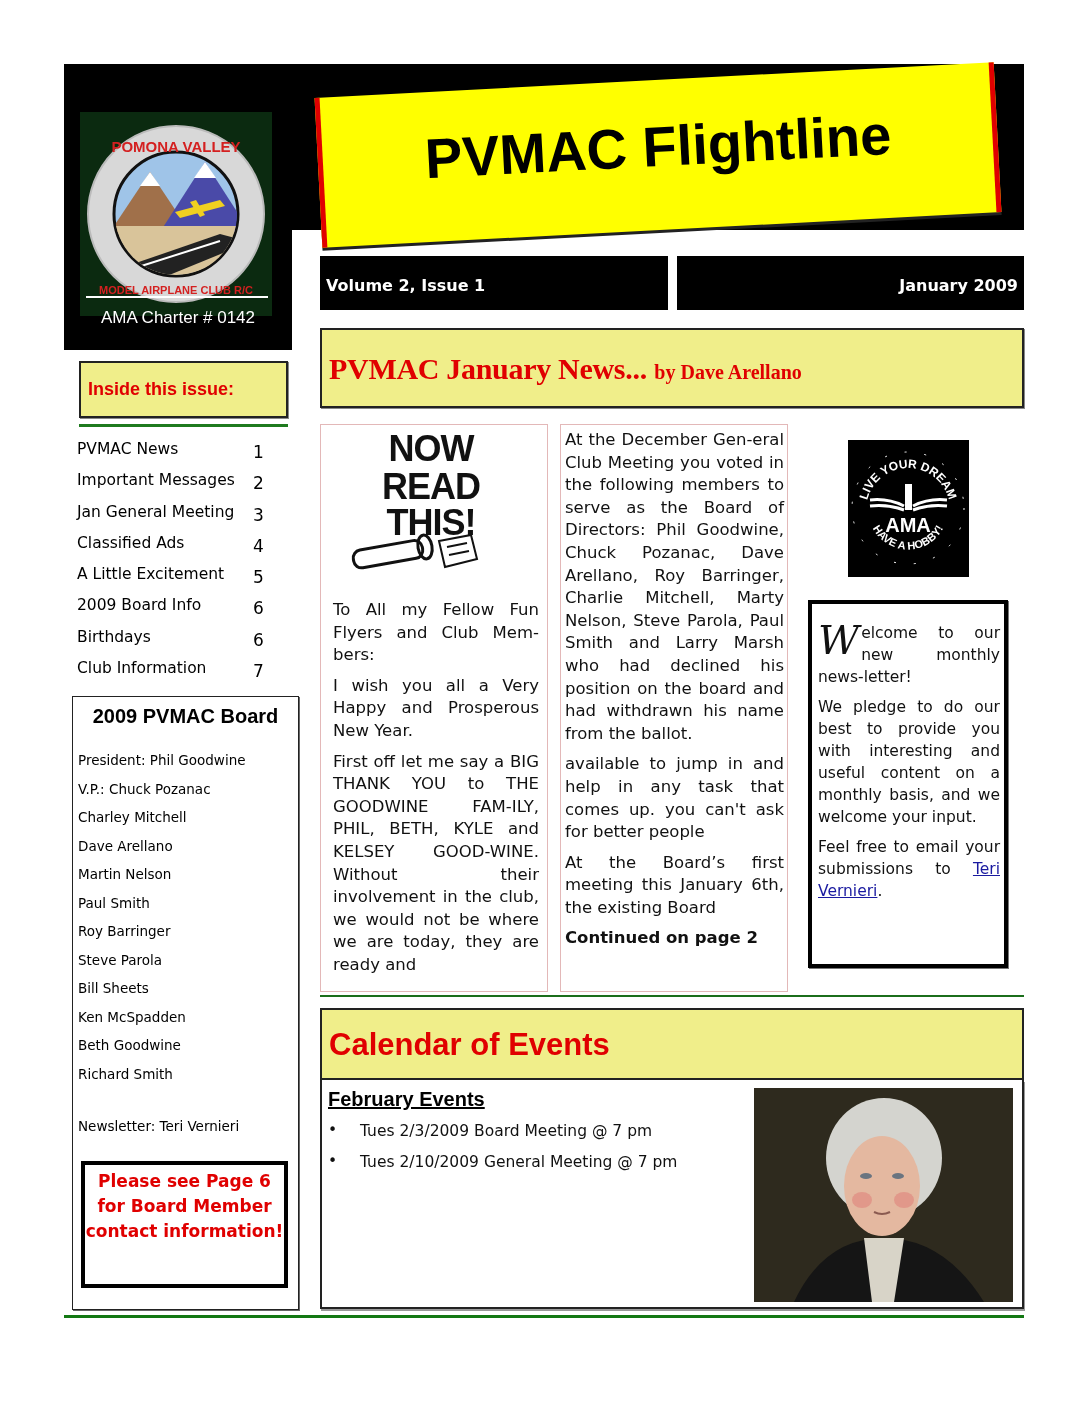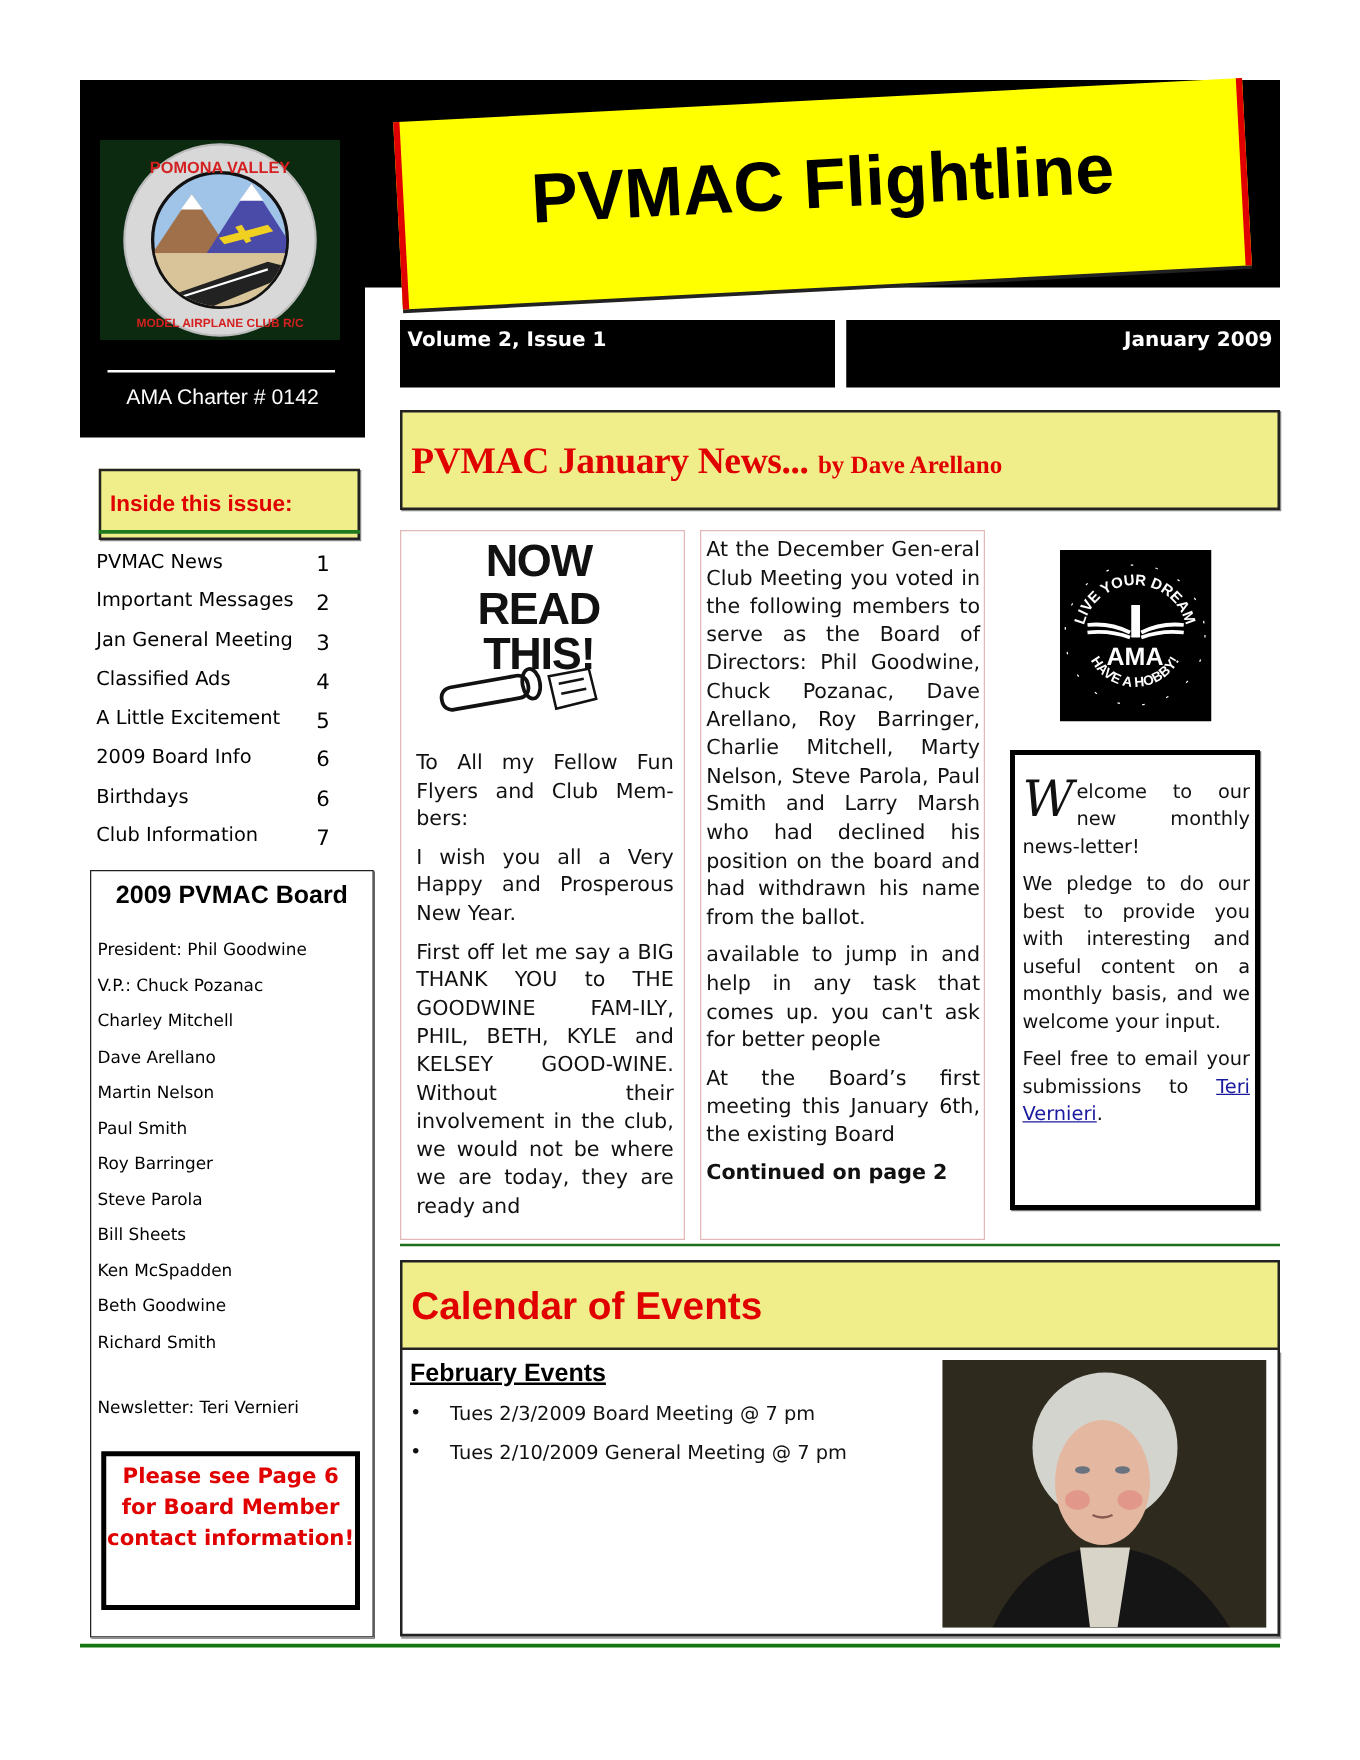--- a/index.html
+++ b/index.html
@@ -6,44 +6,44 @@
   html, body { width: 1088px; height: 1408px; background: #ffffff; overflow: hidden; }
   body { position: relative; font-family: "DejaVu Sans", sans-serif; color: #000; }
 
   .abs { position: absolute; }
 
   
   #hdr-left { left: 64px; top: 64px; width: 228px; height: 286px; background: #000; }
   #hdr-top { left: 64px; top: 64px; width: 960px; height: 166px; background: #000; }
 
   
-  #logo { left: 80px; top: 112px; width: 192px; height: 160px; background: #0b2a10; text-align: center; }
+  #logo { left: 80px; top: 112px; width: 192px; height: 204px; background: #0b2a10; text-align: center; }
   #logo svg { width: 100%; height: 100%; display: block; }
   #logo-rule { left: 86px; top: 296px; width: 182px; height: 2px; background: #fff; }
   #charter { left: 64px; top: 308px; width: 228px; text-align: center; color: #fff;
              font-family: "Liberation Sans", sans-serif; font-size: 17px; }
 
   
   #banner { left: 318px; top: 80px; width: 680px; height: 150px; }
   #banner-inner { position: absolute; left: 0; top: 0; width: 100%; height: 100%;
      transform: rotate(-3deg); transform-origin: center center;
      background: #ffff00; border-left: 5px solid #e00000; border-right: 5px solid #e00000;
      box-shadow: 0 3px 0 #222; }
   #banner-title { position: absolute; left: 0; right: 0; top: 34px; text-align: center;
      font-family: "Liberation Sans", sans-serif; font-weight: bold; font-size: 56px; color: #000;
      transform: rotate(-3deg); }
 
   
   .infobar { background: #000; color: #fff; font-family: "DejaVu Sans", sans-serif;
-             font-weight: bold; font-size: 16px; padding: 6px 6px; }
+             font-weight: bold; font-size: 16px; padding: 20px 6px; }
   #vol { left: 320px; top: 256px; width: 348px; height: 54px; }
   #date { left: 677px; top: 256px; width: 347px; height: 54px; text-align: right; }
 
   
-  #inside-box { left: 79px; top: 375px; width: 209px; height: 57px; background: #f0ee8a;
+  #inside-box { left: 79px; top: 361px; width: 209px; height: 57px; background: #f0ee8a;
      border: 2px solid #222; box-shadow: 1px 1px 0 #888; padding-left: 12px; }
   #inside-title { position: absolute; left: 7px; top: 16px; color: #e00000;
      font-family: "Liberation Sans", sans-serif; font-weight: bold; font-size: 18px; }
   #inside-rule { left: 79px; top: 424px; width: 209px; height: 3px; background: #1f7a1f; }
 
   #toc { left: 77px; top: 438px; width: 210px; }
   .toc-row { position: relative; height: 31.3px; font-size: 15.5px; color: #000; }
   .toc-row .lbl { position: absolute; left: 0; top: 2px; }
   .toc-row .pg { position: absolute; left: 176px; top: 4px; font-size: 17px; }
 

